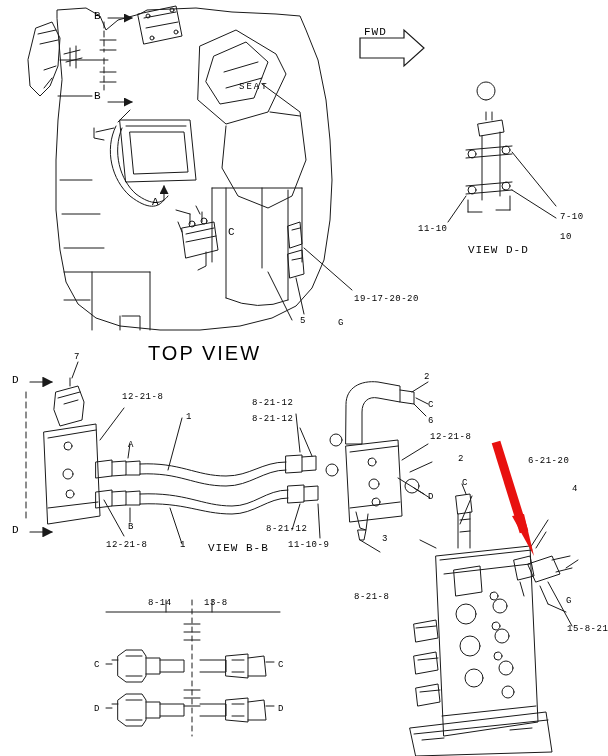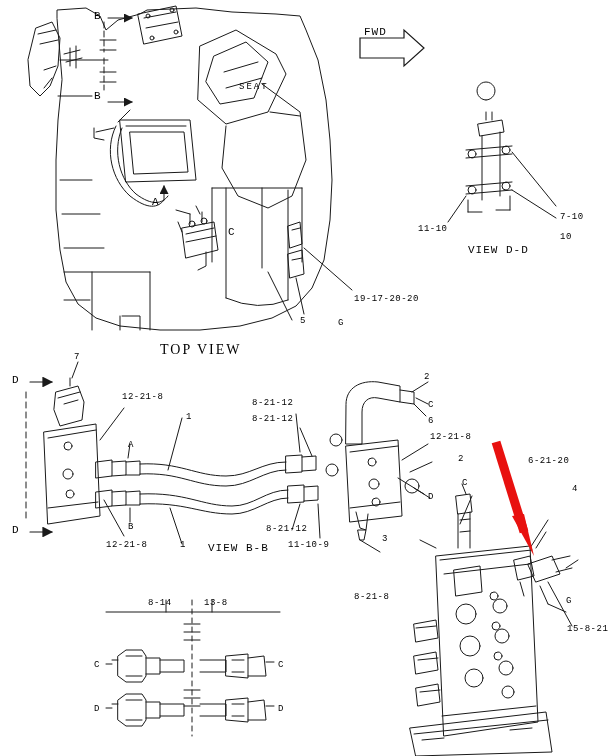--- a/index.html
+++ b/index.html
@@ -1,21 +1,21 @@
 <!DOCTYPE html>
 <html><head>
 <meta charset="utf-8">
 <style>
   html,body{margin:0;padding:0;background:#ffffff;}
   body{width:608px;height:756px;position:relative;overflow:hidden;
        font-family:"Liberation Sans", sans-serif;color:#111;}
   #sheet{position:absolute;left:0;top:0;width:608px;height:756px;}
   svg{position:absolute;left:0;top:0;}
   .lbl{position:absolute;font-size:10px;letter-spacing:.5px;white-space:nowrap;color:#000;}
-  .big{font-size:14px;letter-spacing:2px;font-family:Liberation Serif, serif;margin-left:12px;}
+  .big{font-size:20px;letter-spacing:2px;font-family:Liberation Sans, sans-serif;}
   .med{font-size:11px;letter-spacing:1px;font-family:"Liberation Mono", monospace;}
   .sm{font-size:9px;font-family:"Liberation Mono", monospace;}
 </style>
 </head>
 <body>
 
 <div id="sheet">
 
 <svg width="608" height="756" viewBox="0 0 608 756">
   <g fill="none" stroke="#1a1a1a" stroke-width="1" stroke-linejoin="round" stroke-linecap="round">

